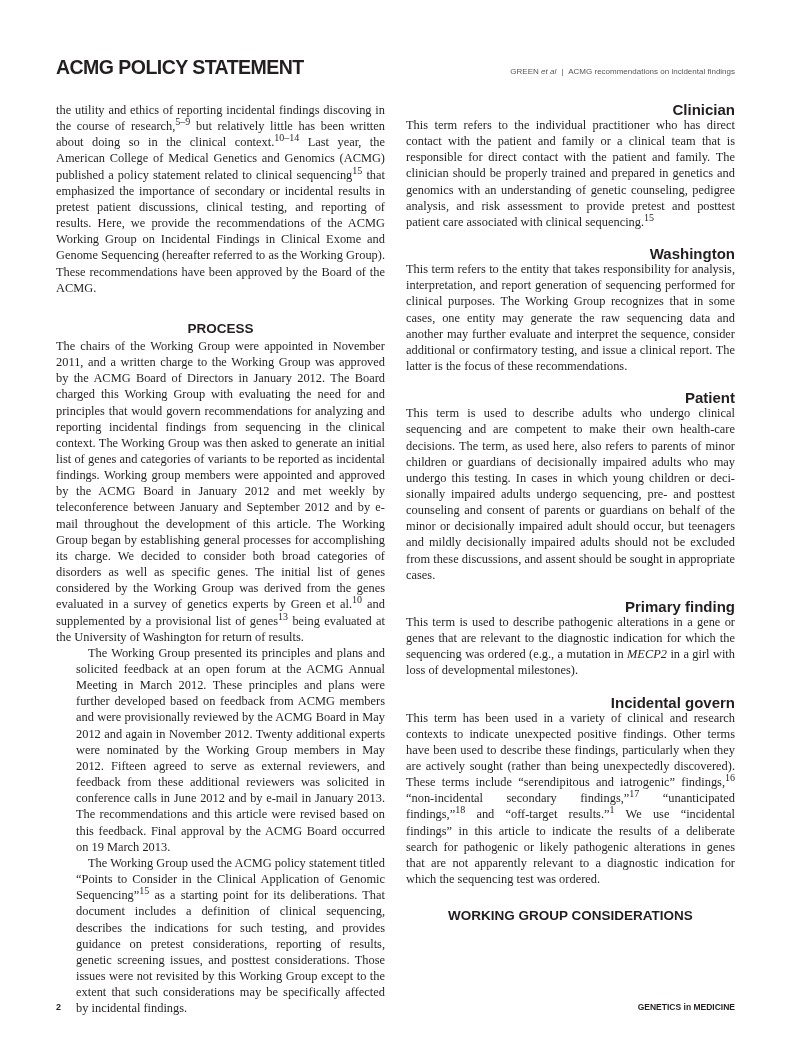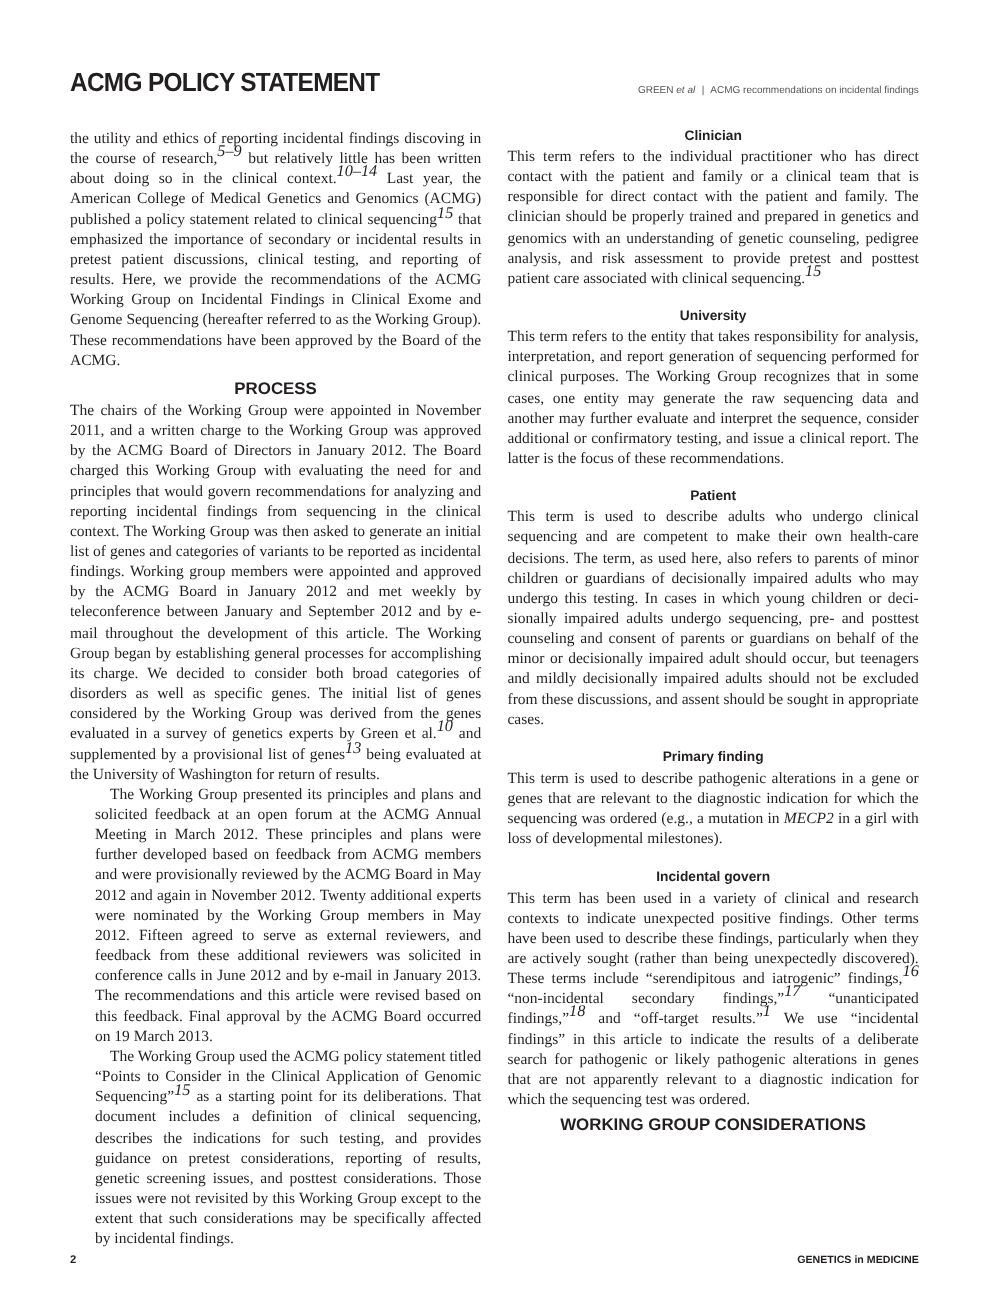--- a/index.html
+++ b/index.html
@@ -5,78 +5,78 @@
   html, body { margin: 0; padding: 0; background: #ffffff; }
   body { width: 792px; height: 1044px; position: relative; overflow: hidden; color: #231f20; }
   .header-title { position: absolute; left: 56px; top: 55px; font-family: "Liberation Sans", sans-serif; font-weight: bold; font-size: 21px; letter-spacing: -0.6px; color: #231f20; transform: scaleX(0.93); transform-origin: left; }
   .running-head { position: absolute; right: 57px; top: 67px; font-family: "Liberation Sans", sans-serif; font-size: 8px; color: #555; }
   .running-head .sep { margin: 0 3px; }
   .col { position: absolute; top: 102px; width: 329px; font-family: "Liberation Serif", serif; font-size: 12.4px; line-height: 16.15px; text-align: justify; hyphens: manual; }
   .col.left { left: 56px; }
   .col.right { left: 406px; }
   .col p { margin: 0; }
   .col p.indent { text-indent: 12px; margin-left: 20px; }
-  sup { font-size: 13px; line-height: 0; vertical-align: 5px; font-style: italic; }
+  sup { font-size: 10px; line-height: 0; vertical-align: 5px; }
   .sec-head { font-family: "Liberation Sans", sans-serif; font-weight: bold; font-size: 13.5px; text-align: center; line-height: 18px; margin: 6px 0 0 0; }
   .sec-head.first { margin-top: 0; }
-  .sub-head { font-family: "Liberation Sans", sans-serif; font-weight: bold; font-size: 11px; line-height: 15px; margin: 0; text-align: center; }
+  .sub-head { font-family: "Liberation Sans", sans-serif; font-weight: bold; font-size: 15px; line-height: 15px; margin: 0; text-align: right; }
   .gap { height: 16px; }
   .footer-page { position: absolute; left: 56px; top: 1002px; font-family: "Liberation Sans", sans-serif; font-weight: bold; font-size: 9px; }
   .footer-journal { position: absolute; right: 57px; top: 1002px; font-family: "Liberation Sans", sans-serif; font-weight: bold; font-size: 8.5px; }
   i { font-style: italic; text-align: center; }
 </style>
 </head>
 <body>
 
 <div class="header-title">ACMG POLICY STATEMENT</div>
 <div class="running-head">
   <span>GREEN</span>
   <i>et al</i>
   <span class="sep">|</span>
   <span>ACMG recommendations on incidental findings</span>
 </div>
 
 <div class="col left">
   <p>
     <span>the utility and ethics of reporting incidental findings discov­ing in the course of research,</span><sup>5–9</sup><span> but relatively little has been written about doing so in the clinical context.</span><sup>10–14</sup><span> Last year, the American College of Medical Genetics and Genomics (ACMG) published a policy statement related to clinical sequencing</span><sup>15</sup><span> that emphasized the importance of secondary or inciden­tal results in pretest patient discussions, clinical testing, and reporting of results. Here, we provide the recommendations of the ACMG Working Group on Incidental Findings in Clinical Exome and Genome Sequencing (hereafter referred to as the Working Group). These recommendations have been approved by the Board of the ACMG.</span>
   </p>
-  <div class="sec-head" style="margin-top:6px">PROCESS</div>
+  <div class="sec-head" style="margin-top:24px">PROCESS</div>
   <p>
     <span>The chairs of the Working Group were appointed in November 2011, and a written charge to the Working Group was approved by the ACMG Board of Directors in January 2012. The Board charged this Working Group with evaluating the need for and principles that would govern recommendations for analyzing and reporting incidental findings from sequencing in the clini­cal context. The Working Group was then asked to generate an initial list of genes and categories of variants to be reported as incidental findings. Working group members were appointed and approved by the ACMG Board in January 2012 and met weekly by teleconference between January and September 2012 and by e-mail throughout the development of this article. The Working Group began by establishing general processes for accomplishing its charge. We decided to consider both broad categories of disorders as well as specific genes. The initial list of genes considered by the Working Group was derived from the genes evaluated in a survey of genetics experts by Green et al.</span><sup>10</sup><span> and supplemented by a provisional list of genes</span><sup>13</sup><span> being evalu­ated at the University of Washington for return of results.</span>
   </p>
   <p class="indent">The Working Group presented its principles and plans and solicited feedback at an open forum at the ACMG Annual Meeting in March 2012. These principles and plans were further developed based on feedback from ACMG mem­bers and were provisionally reviewed by the ACMG Board in May 2012 and again in November 2012. Twenty additional experts were nominated by the Working Group members in May 2012. Fifteen agreed to serve as external reviewers, and feedback from these additional reviewers was solicited in conference calls in June 2012 and by e-mail in January 2013. The recommendations and this article were revised based on this feedback. Final approval by the ACMG Board occurred on 19 March 2013.</p>
   <p class="indent">
     <span>The Working Group used the ACMG policy statement titled “Points to Consider in the Clinical Application of Genomic Sequencing”</span><sup>15</sup><span> as a starting point for its deliberations. That doc­ument includes a definition of clinical sequencing, describes the indications for such testing, and provides guidance on pretest considerations, reporting of results, genetic screening issues, and posttest considerations. Those issues were not revisited by this Working Group except to the extent that such consider­ations may be specifically affected by incidental findings.</span>
   </p>
 </div>
 
 <div class="col right">
 
   <div class="sub-head">Clinician</div>
   <p>
     <span>This term refers to the individual practitioner who has direct contact with the patient and family or a clinical team that is responsible for direct contact with the patient and family. The clinician should be properly trained and prepared in genetics and genomics with an understanding of genetic counseling, pedigree analysis, and risk assessment to provide pretest and posttest patient care associated with clinical sequencing.</span><sup>15</sup>
   </p>
   <div class="gap"></div>
 
-  <div class="sub-head">University</div>
+  <div class="sub-head">Washington</div>
   <p>This term refers to the entity that takes responsibility for analysis, interpretation, and report generation of sequencing performed for clinical purposes. The Working Group recognizes that in some cases, one entity may generate the raw sequencing data and another may further evaluate and interpret the sequence, consider additional or confirmatory testing, and issue a clinical report. The latter is the focus of these recommendations.</p>
   <div class="gap"></div>
 
   <div class="sub-head">Patient</div>
   <p>This term is used to describe adults who undergo clinical sequencing and are competent to make their own health-care decisions. The term, as used here, also refers to parents of minor children or guardians of decisionally impaired adults who may undergo this testing. In cases in which young children or deci­sionally impaired adults undergo sequencing, pre- and posttest counseling and consent of parents or guardians on behalf of the minor or decisionally impaired adult should occur, but teen­agers and mildly decisionally impaired adults should not be excluded from these discussions, and assent should be sought in appropriate cases.</p>
   <div class="gap"></div>
 
   <div class="sub-head">Primary finding</div>
   <p>
     <span>This term is used to describe pathogenic alterations in a gene or genes that are relevant to the diagnostic indication for which the sequencing was ordered (e.g., a mutation in </span><i>MECP2</i><span> in a girl with loss of developmental milestones).</span>
   </p>
   <div class="gap"></div>
 
   <div class="sub-head">Incidental govern</div>
   <p>
     <span>This term has been used in a variety of clinical and research contexts to indicate unexpected positive findings. Other terms have been used to describe these findings, particularly when they are actively sought (rather than being unexpectedly dis­covered). These terms include “serendipitous and iatrogenic” findings,</span><sup>16</sup><span> “non-incidental secondary findings,”</span><sup>17</sup><span> “unantici­pated findings,”</span><sup>18</sup><span> and “off-target results.”</span><sup>1</sup><span> We use “incidental findings” in this article to indicate the results of a deliberate search for pathogenic or likely pathogenic alterations in genes that are not apparently relevant to a diagnostic indication for which the sequencing test was ordered.</span>
   </p>
 
-  <div class="sec-head" style="margin-top:4px">WORKING GROUP CONSIDERATIONS</div>
+  <div class="sec-head" style="margin-top:20px">WORKING GROUP CONSIDERATIONS</div>
 </div>
 
 <div class="footer-page">2</div>
 <div class="footer-journal">GENETICS in MEDICINE</div>
 
 </body></html>

